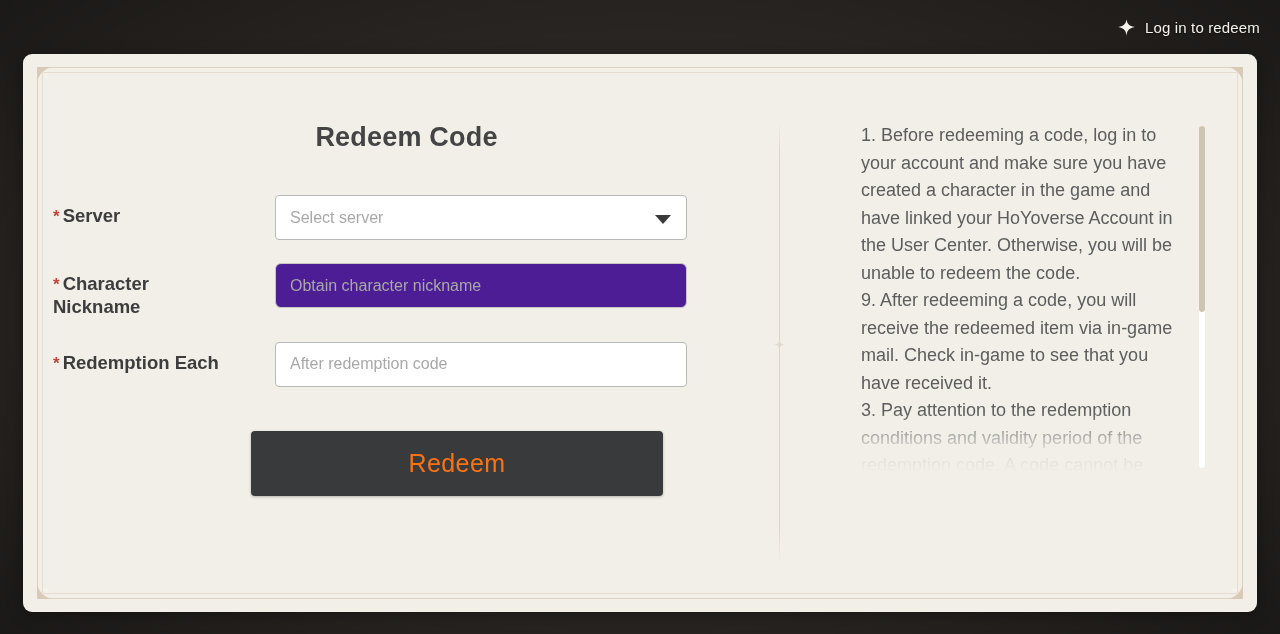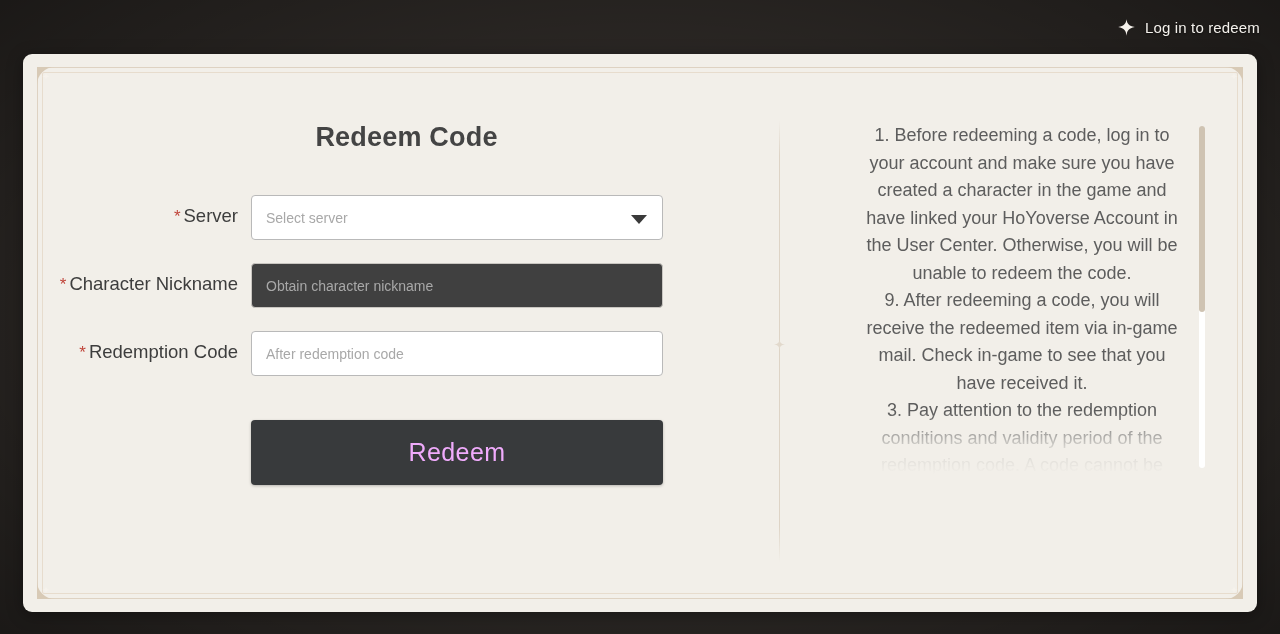--- a/index.html
+++ b/index.html
@@ -154,96 +154,98 @@
   #right-col .panel-title { margin-bottom: 38px; margin-left: -40px; }
 
   
   .form-row {
     display: flex;
     align-items: flex-start;
     margin-bottom: 23px;
   }
   .field-label {
     width: 198px;
-    text-align: right;
+    text-align: left;
     padding-right: 13px;
     padding-top: 9px;
     font-size: 18.5px;
     color: #3d3d3d;
     line-height: 1.26;
+    font-weight: bold;
   }
   .req-star {
     color: #c0453a;
     margin-right: 3px;
     font-size: 17px;
   }
   .field-control { width: 412px; }
 
   .input-box {
     width: 412px;
     height: 45px;
     border: 1px solid #b9b9b9;
     border-radius: 4px;
     background: #ffffff;
     display: flex;
     align-items: center;
     padding: 0 14px;
-    font-size: 14px;
+    font-size: 16px;
     color: #a8a8a8;
     position: relative;
     cursor: text;
+    margin-left: 24px;
   }
   .input-box.select { cursor: pointer; padding-right: 40px; }
   .input-box.disabled {
-    background: #404040;
+    background: #4c1d95;
     border-color: #c9c6c1;
     color: #a8a8a8;
     cursor: not-allowed;
+    border-radius: 6px;
   }
   .caret-down {
     position: absolute;
     right: 15px;
     top: 50%;
     margin-top: -3px;
     width: 0; height: 0;
     border-left: 8px solid transparent;
     border-right: 8px solid transparent;
     border-top: 9px solid #3a3a3a;
   }
 
   #redeem-button {
     width: 412px;
     height: 65px;
     margin-top: 21px;
     margin-left: 198px;
     background: #383a3c;
     border: none;
     border-radius: 4px;
-    color: #f0abfc;
+    color: #f97316;
     font-family: "Liberation Sans", sans-serif;
     font-size: 25px;
     letter-spacing: .4px;
     cursor: pointer;
     box-shadow: 0 1px 3px rgba(0,0,0,.25);
   }
 
   
   #instructions-wrap {
     position: relative;
     height: 352px;
     overflow: hidden;
   }
   #instructions {
     font-size: 18px;
     line-height: 27.5px;
     color: #5d5d5d;
     padding-right: 26px;
     height: 100%;
     overflow: hidden;
-    text-align: center;
   }
   #instructions p { margin: 0; }
   #fade-mask {
     position: absolute;
     left: 0; right: 26px; bottom: 0;
     height: 62px;
     background: linear-gradient(180deg, rgba(242,239,233,0) 0%, rgba(242,239,233,.82) 58%, rgba(242,239,233,1) 100%);
     pointer-events: none;
   }
   #scrollbar-track {
@@ -342,21 +344,21 @@
           <div class="field-control">
             <div class="input-box disabled">
               <span>Obtain character nickname</span>
             </div>
           </div>
         </div>
 
         
         <div class="form-row">
           <div class="field-label">
-            <span class="req-star">*</span><span>Redemption Code</span>
+            <span class="req-star">*</span><span>Redemption Each</span>
           </div>
           <div class="field-control">
             <div class="input-box">
               <span>After redemption code</span>
             </div>
           </div>
         </div>
 
         <button id="redeem-button">Redeem</button>
       </div>

